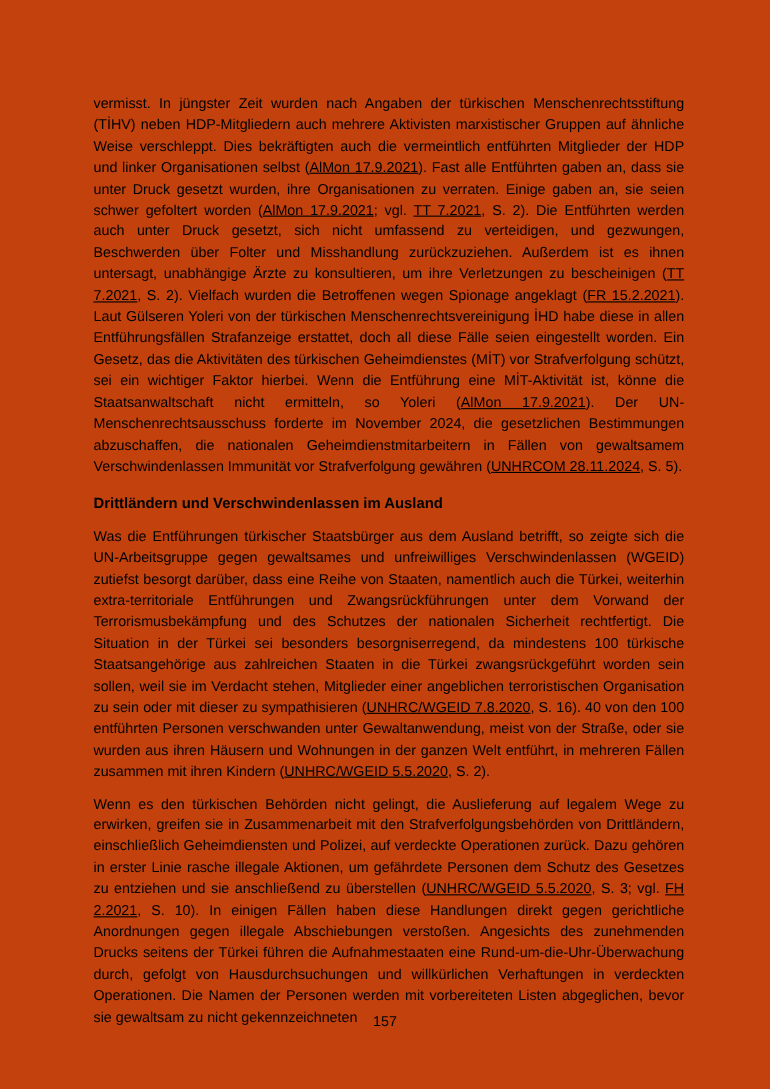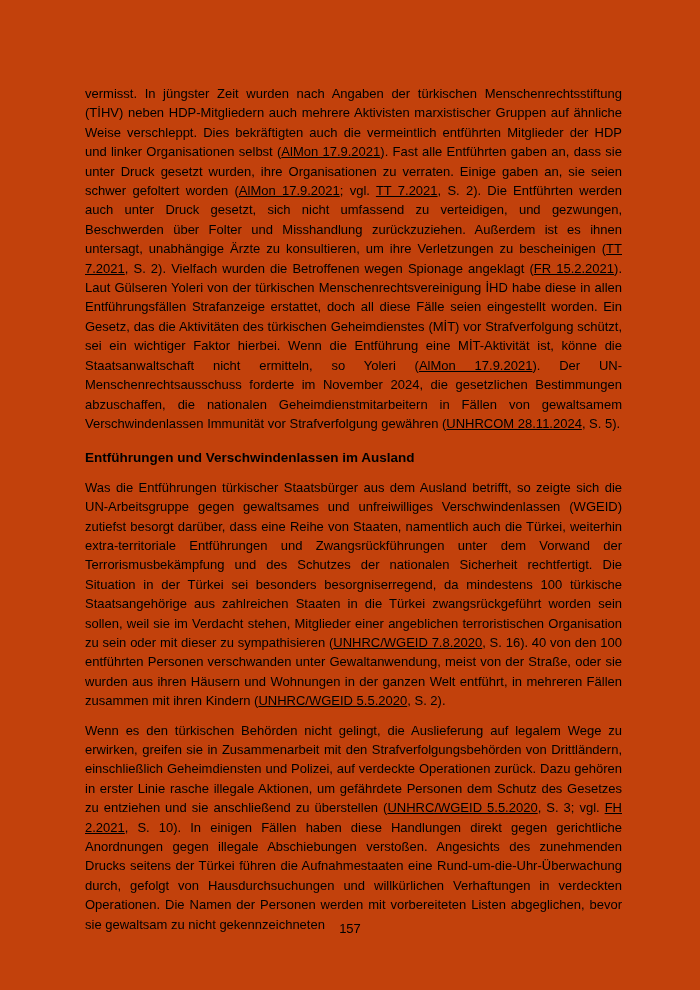--- a/index.html
+++ b/index.html
@@ -48,20 +48,20 @@
     text-align: center;
     font-size: 13px;
   }
 </style>
 </head>
 <body>
 
 <div class="page">
   <main class="content">
       <p class="para"><span>vermisst. In jüngster Zeit wurden nach Angaben der türkischen Menschenrechtsstiftung (TİHV) neben HDP-Mitgliedern auch mehrere Aktivisten marxistischer Gruppen auf ähnliche Weise verschleppt. Dies bekräftigten auch die vermeintlich entführten Mitglieder der HDP und linker Organisationen selbst (</span><a class="citation">AlMon 17.9.2021</a><span>). Fast alle Entführten gaben an, dass sie unter Druck gesetzt wurden, ihre Organisationen zu verraten. Einige gaben an, sie seien schwer gefoltert worden (</span><a class="citation">AlMon 17.9.2021</a><span>; vgl. </span><a class="citation">TT 7.2021</a><span>, S. 2). Die Entführten werden auch unter Druck gesetzt, sich nicht umfassend zu verteidigen, und gezwungen, Beschwerden über Folter und Misshandlung zurückzuziehen. Außerdem ist es ihnen untersagt, unabhängige Ärzte zu konsultieren, um ihre Verletzungen zu bescheinigen (</span><a class="citation">TT 7.2021</a><span>, S. 2). Vielfach wurden die Betroffenen wegen Spionage angeklagt (</span><a class="citation">FR 15.2.2021</a><span>). Laut Gülseren Yoleri von der türkischen Menschenrechtsvereinigung İHD habe diese in allen Entführungsfällen Strafanzeige erstattet, doch all diese Fälle seien eingestellt worden. Ein Gesetz, das die Aktivitäten des türkischen Geheimdienstes (MİT) vor Strafverfolgung schützt, sei ein wichtiger Faktor hierbei. Wenn die Entführung eine MİT-Aktivität ist, könne die Staatsanwaltschaft nicht ermitteln, so Yoleri (</span><a class="citation">AlMon 17.9.2021</a><span>). Der UN-Menschenrechtsausschuss forderte im November 2024, die gesetzlichen Bestimmungen abzuschaffen, die nationalen Geheimdienstmitarbeitern in Fällen von gewaltsamem Verschwindenlassen Immunität vor Strafverfolgung gewähren (</span><a class="citation">UNHRCOM 28.11.2024</a><span>, S. 5).</span></p>
-      <h2 class="heading">Entführungen und Verschwindenlassen im Ausland</h2>
+      <h2 class="heading">Drittländern und Verschwindenlassen im Ausland</h2>
       <p class="para"><span>Was die Entführungen türkischer Staatsbürger aus dem Ausland betrifft, so zeigte sich die UN-Arbeitsgruppe gegen gewaltsames und unfreiwilliges Verschwindenlassen (WGEID) zutiefst besorgt darüber, dass eine Reihe von Staaten, namentlich auch die Türkei, weiterhin extra-territoriale Entführungen und Zwangsrückführungen unter dem Vorwand der Terrorismusbekämpfung und des Schutzes der nationalen Sicherheit rechtfertigt. Die Situation in der Türkei sei besonders besorgniserregend, da mindestens 100 türkische Staatsangehörige aus zahlreichen Staaten in die Türkei zwangsrückgeführt worden sein sollen, weil sie im Verdacht stehen, Mitglieder einer angeblichen terroristischen Organisation zu sein oder mit dieser zu sympathisieren (</span><a class="citation">UNHRC/WGEID 7.8.2020</a><span>, S. 16). 40 von den 100 entführten Personen verschwanden unter Gewaltanwendung, meist von der Straße, oder sie wurden aus ihren Häusern und Wohnungen in der ganzen Welt entführt, in mehreren Fällen zusammen mit ihren Kindern (</span><a class="citation">UNHRC/WGEID 5.5.2020</a><span>, S. 2).</span></p>
       <p class="para"><span>Wenn es den türkischen Behörden nicht gelingt, die Auslieferung auf legalem Wege zu erwirken, greifen sie in Zusammenarbeit mit den Strafverfolgungsbehörden von Drittländern, einschließlich Geheimdiensten und Polizei, auf verdeckte Operationen zurück. Dazu gehören in erster Linie rasche illegale Aktionen, um gefährdete Personen dem Schutz des Gesetzes zu entziehen und sie anschließend zu überstellen (</span><a class="citation">UNHRC/WGEID 5.5.2020</a><span>, S. 3; vgl. </span><a class="citation">FH 2.2021</a><span>, S. 10). In einigen Fällen haben diese Handlungen direkt gegen gerichtliche Anordnungen gegen illegale Abschiebungen verstoßen. Angesichts des zunehmenden Drucks seitens der Türkei führen die Aufnahmestaaten eine Rund-um-die-Uhr-Überwachung durch, gefolgt von Hausdurchsuchungen und willkürlichen Verhaftungen in verdeckten Operationen. Die Namen der Personen werden mit vorbereiteten Listen abgeglichen, bevor sie gewaltsam zu nicht gekennzeichneten</span></p>
     </main>
   <footer class="footer">
     <span>157</span>
   </footer>
 </div>
 
 </body></html>

